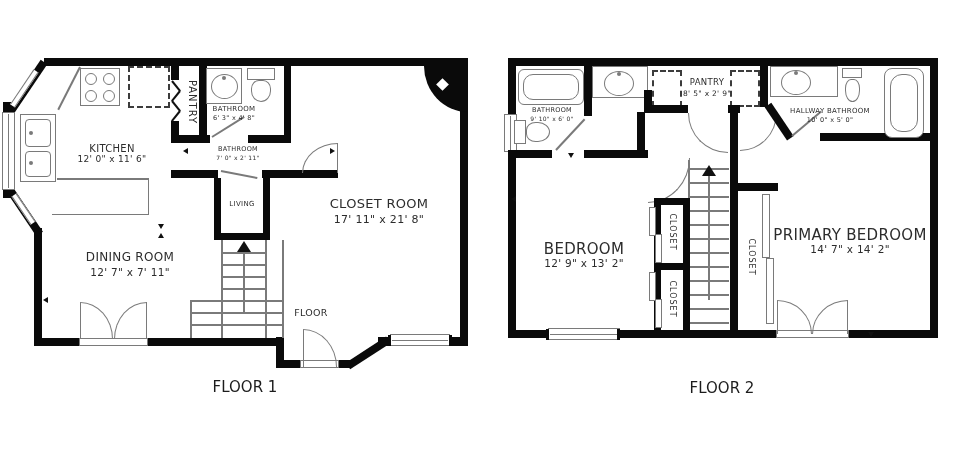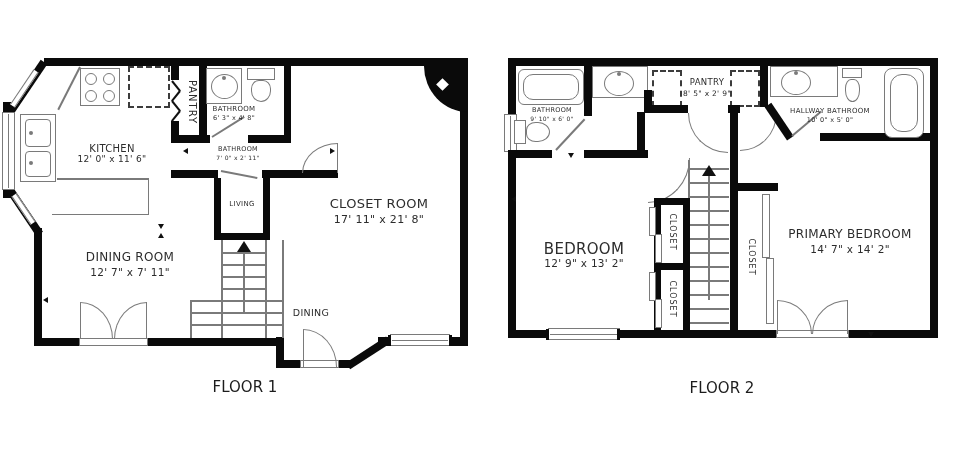--- a/index.html
+++ b/index.html
@@ -148,21 +148,21 @@
     <div class="vlbl" style="left:192px;top:102px;font-size:10px">PANTRY</div>
     <div class="lbl" style="left:234px;top:110px;font-size:7px">BATHROOM</div>
     <div class="lbl" style="left:234px;top:119px;font-size:6.5px">6' 3" x 4' 8"</div>
     <div class="lbl" style="left:238px;top:150px;font-size:6.5px">BATHROOM</div>
     <div class="lbl" style="left:238px;top:158px;font-size:6px">7' 0" x 2' 11"</div>
     <div class="lbl" style="left:242px;top:205px;font-size:7px">LIVING</div>
     <div class="lbl" style="left:379px;top:204px;font-size:13px">CLOSET ROOM</div>
     <div class="lbl" style="left:379px;top:220px;font-size:11px">17' 11" x 21' 8"</div>
     <div class="lbl" style="left:130px;top:258px;font-size:12px">DINING ROOM</div>
     <div class="lbl" style="left:130px;top:273px;font-size:10.5px">12' 7" x 7' 11"</div>
-    <div class="lbl" style="left:311px;top:313px;font-size:9.5px">DINING</div>
+    <div class="lbl" style="left:311px;top:313px;font-size:9.5px">FLOOR</div>
     <div class="title" style="left:245px;top:387px">FLOOR 1</div>
   </div>
 
   <div>
 
     <div class="w" style="left:508px;top:58px;width:430px;height:8px"></div>
     <div class="w" style="left:930px;top:58px;width:8px;height:280px"></div>
     <div class="w" style="left:508px;top:58px;width:8px;height:280px"></div>
     <div class="w" style="left:508px;top:330px;width:42px;height:8px"></div>
     <div class="w" style="left:618px;top:330px;width:159px;height:8px"></div>
@@ -255,18 +255,18 @@
     <div class="lbl" style="left:552px;top:119px;font-size:6px">9' 10" x 6' 0"</div>
     <div class="lbl" style="left:707px;top:83px;font-size:8.5px">PANTRY</div>
     <div class="lbl" style="left:707px;top:94px;font-size:7.5px">8' 5" x 2' 9"</div>
     <div class="lbl" style="left:830px;top:112px;font-size:7px">HALLWAY BATHROOM</div>
     <div class="lbl" style="left:830px;top:121px;font-size:6.5px">10' 0" x 5' 0"</div>
     <div class="lbl" style="left:584px;top:249px;font-size:15px">BEDROOM</div>
     <div class="lbl" style="left:584px;top:264px;font-size:10.5px">12' 9" x 13' 2"</div>
     <div class="vlbl" style="left:672px;top:232px;font-size:8px">CLOSET</div>
     <div class="vlbl" style="left:672px;top:299px;font-size:8px">CLOSET</div>
     <div class="vlbl" style="left:751px;top:257px;font-size:8px">CLOSET</div>
-    <div class="lbl" style="left:850px;top:235px;font-size:12px">PRIMARY BEDROOM</div>
+    <div class="lbl" style="left:850px;top:235px;font-size:15px">PRIMARY BEDROOM</div>
     <div class="lbl" style="left:850px;top:250px;font-size:10.5px">14' 7" x 14' 2"</div>
     <div class="title" style="left:722px;top:388px">FLOOR 2</div>
   </div>
 
 </div>
 
 </body></html>

